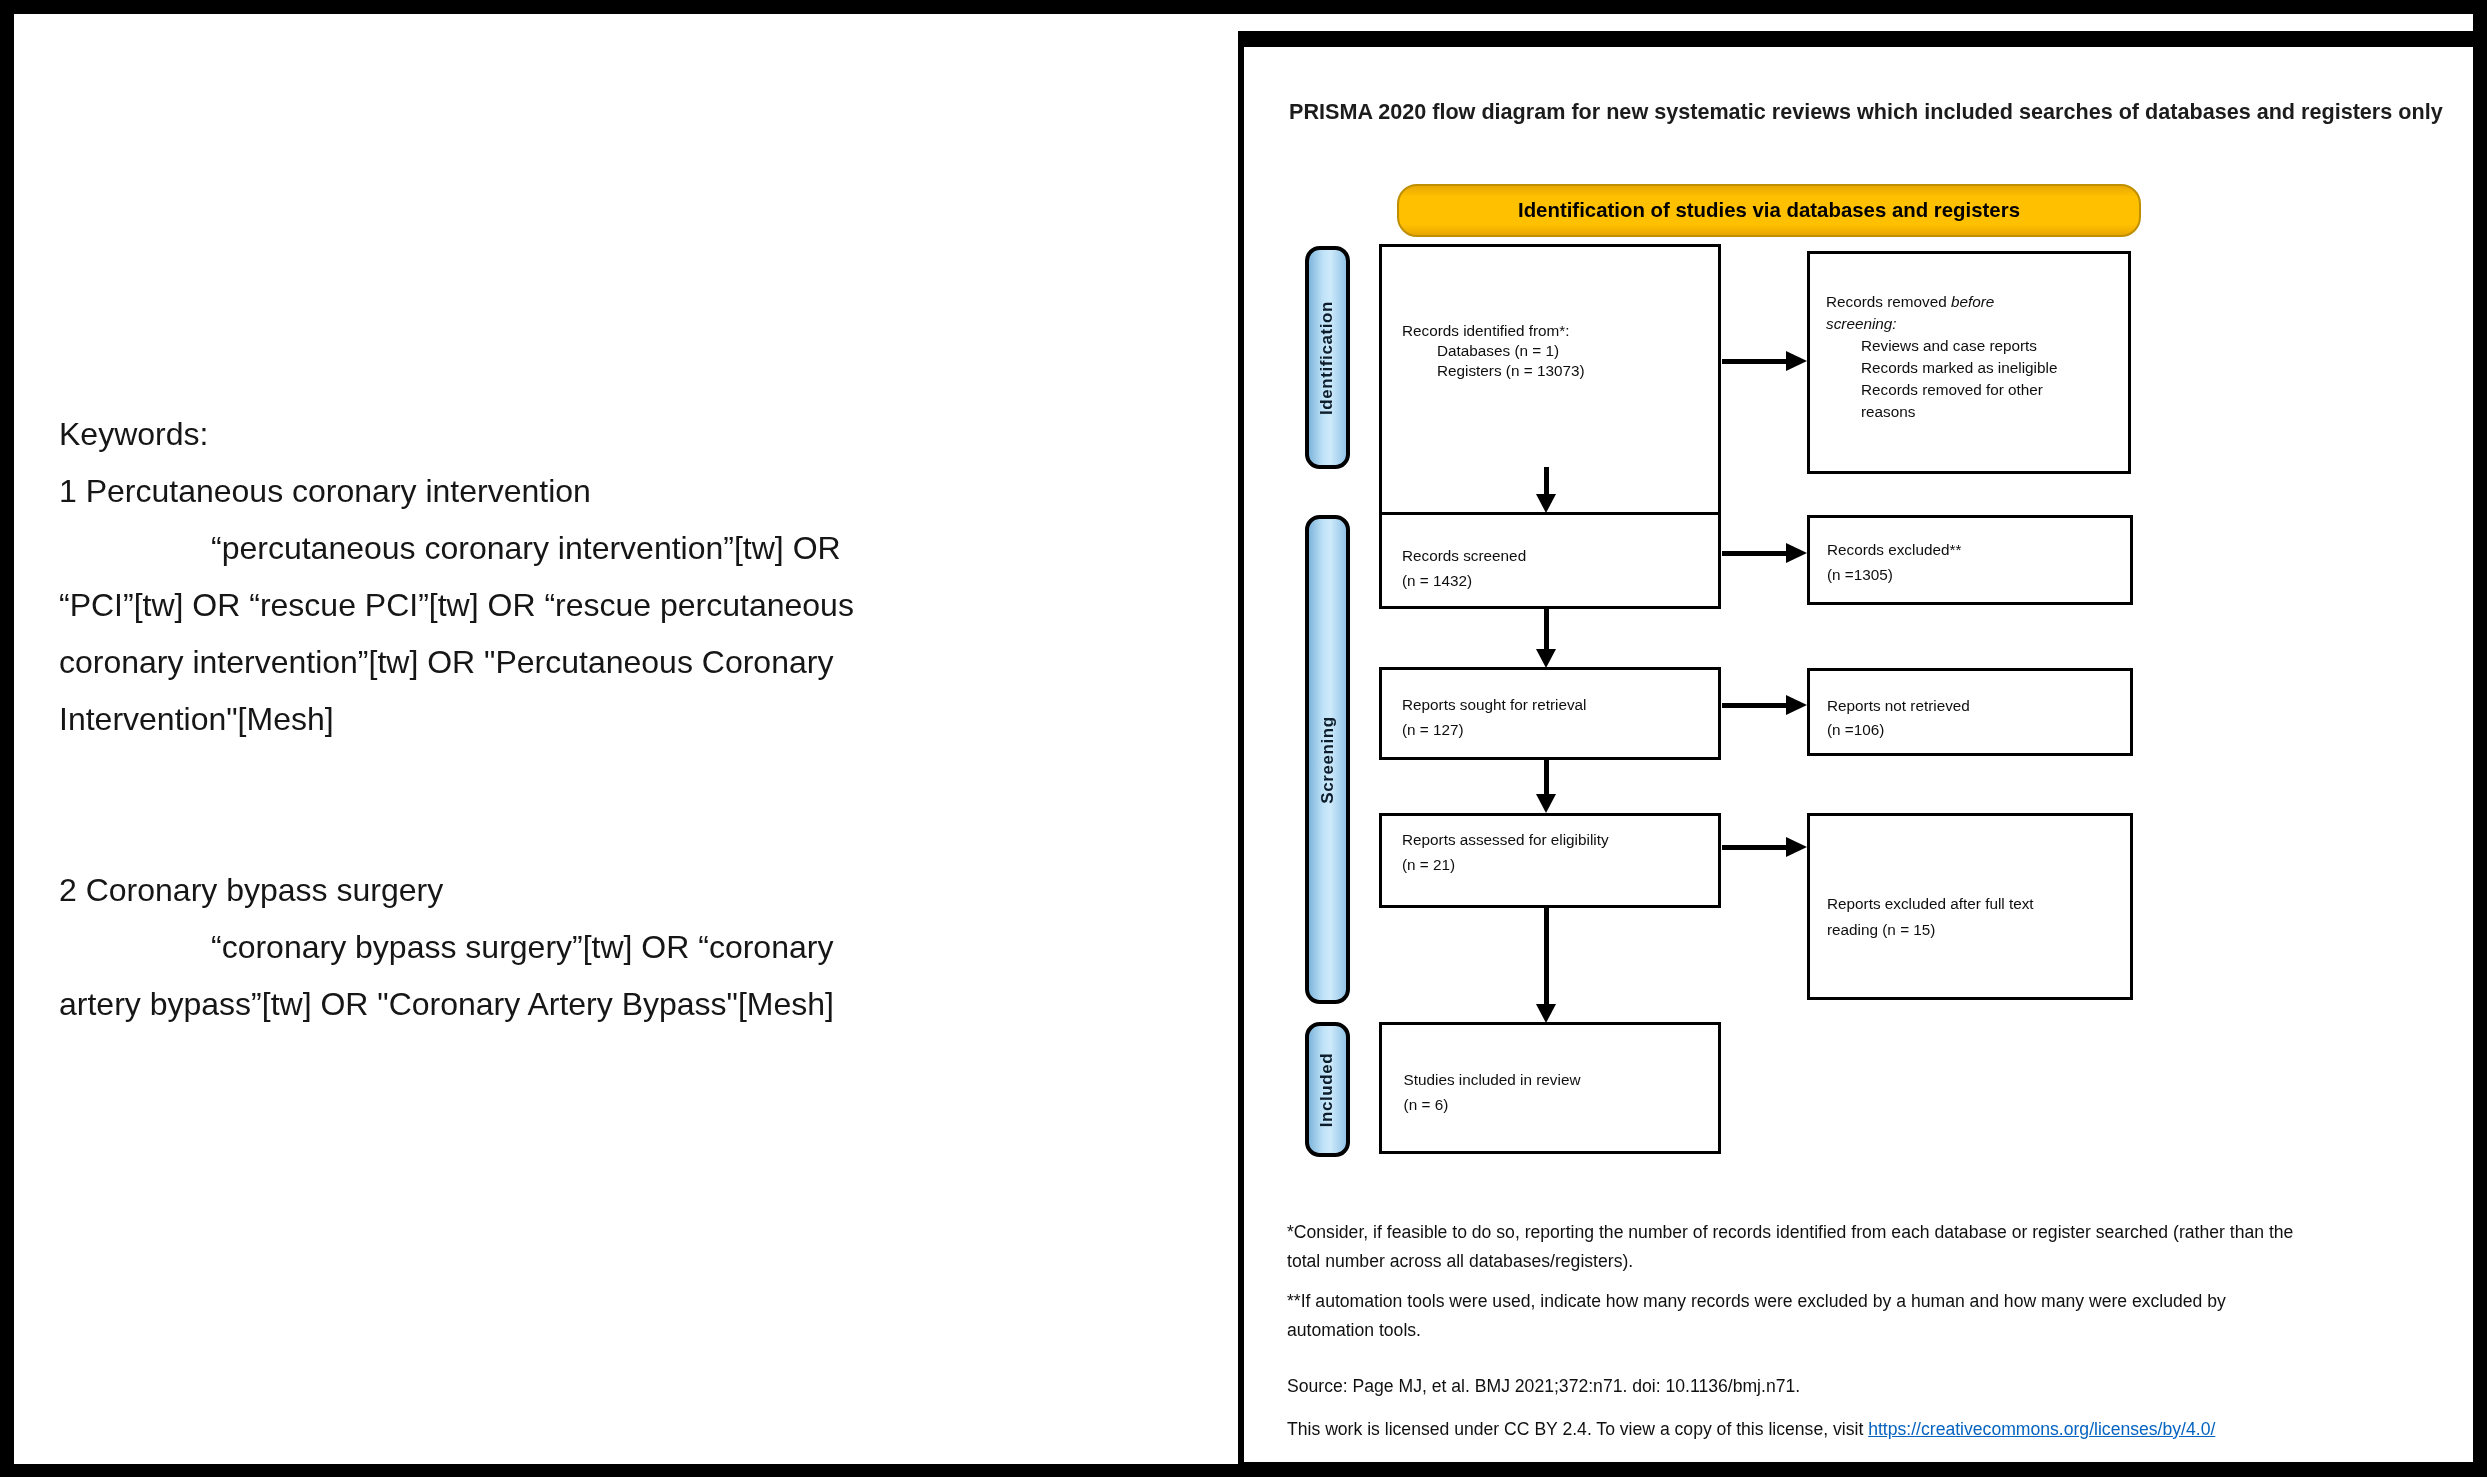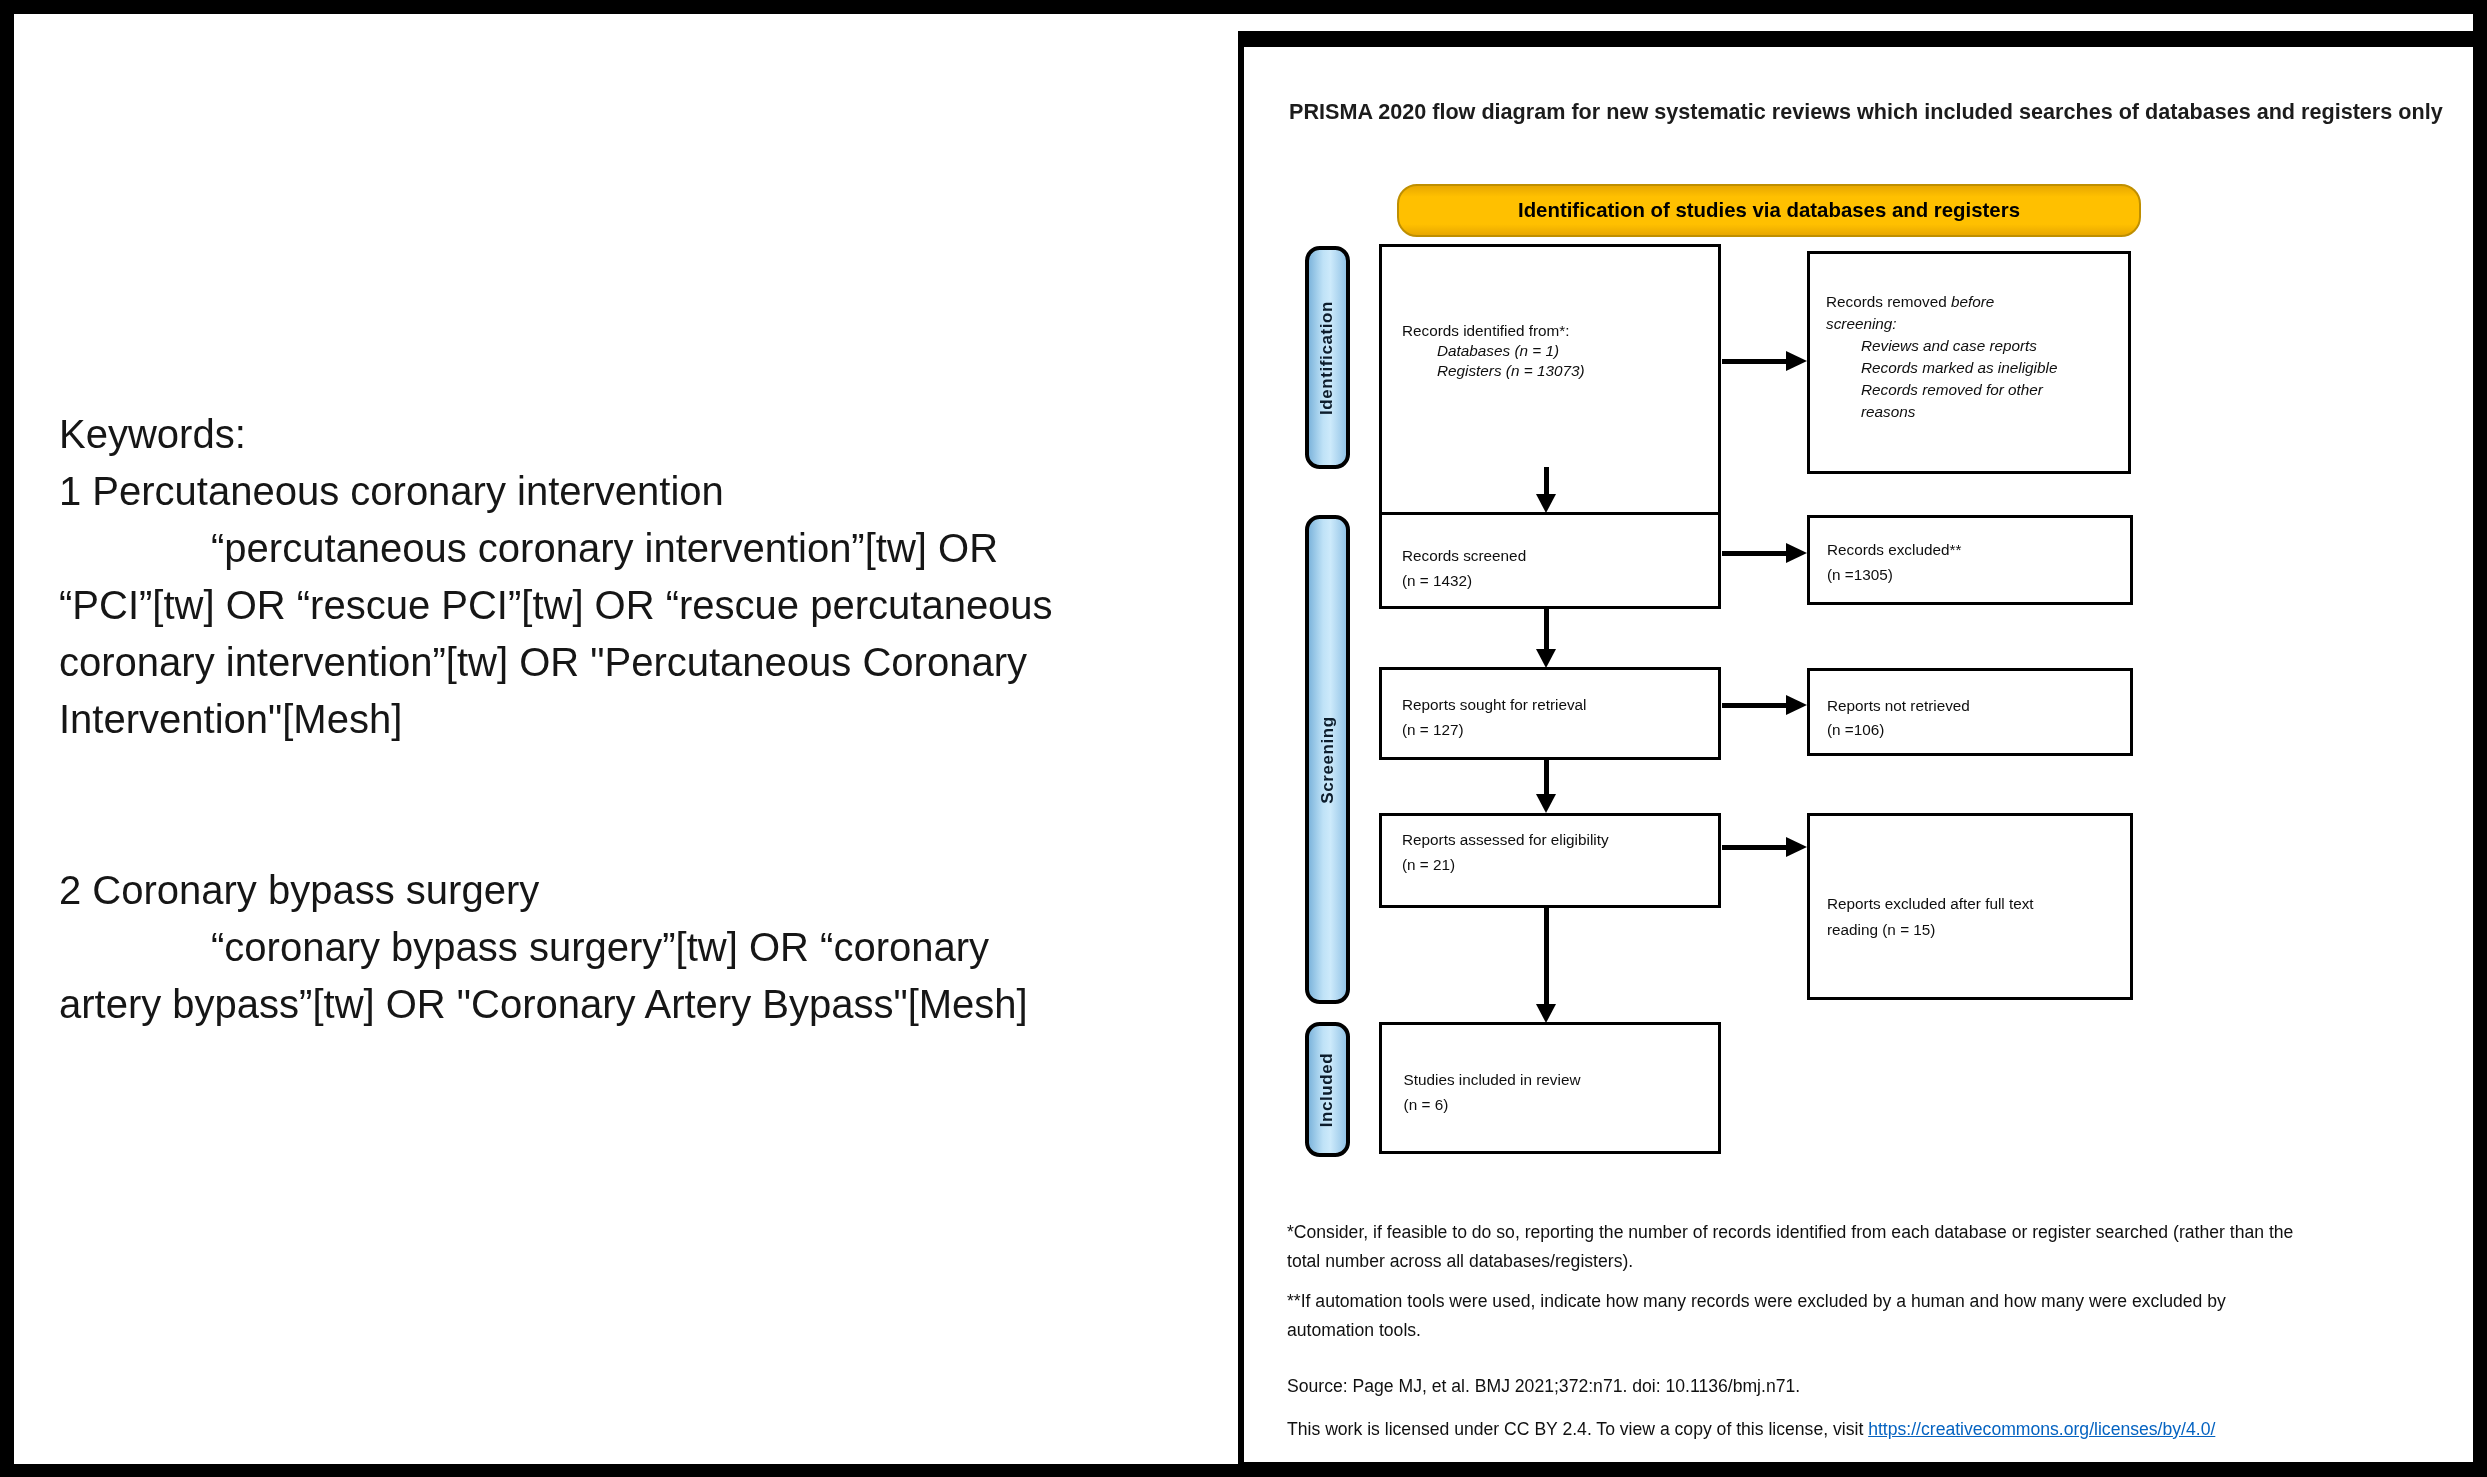--- a/index.html
+++ b/index.html
@@ -3,21 +3,21 @@
 <meta charset="utf-8">
 <style>
   html,body{margin:0;padding:0;background:#fff;}
   #canvas{
     position:relative;width:2487px;height:1478px;box-sizing:border-box;
     background:#ffffff;border:14px solid #000;overflow:hidden;
     font-family:"Liberation Sans", sans-serif;color:#111;
   }
   
   #keywords{position:absolute;left:45px;top:392px;width:1170px;
-    font-size:40px;line-height:57px;color:#161616;}
+    font-size:32px;line-height:57px;color:#161616;}
   .kw-line{white-space:nowrap;}
   .kw-indent{padding-left:152px;}
   .kw-gap{margin-top:114px;}
   
   #prisma-page{position:absolute;left:1224px;top:17px;width:1245px;height:1437px;
     box-sizing:border-box;background:#fff;border:6.8px solid #000;border-top-width:16px;}
   #figure-title{position:absolute;left:1275px;top:85px;width:1170px;
     font-size:21.6px;font-weight:600;white-space:nowrap;color:#1c1c1c;}
   #banner{position:absolute;left:1383px;top:170px;width:744px;height:53px;
     box-sizing:border-box;border:2.3px solid var(--banner-border,#BF8F00);border-radius:20px;
@@ -30,21 +30,21 @@
     background:linear-gradient(90deg,#7EB5DC 0%,#BFE2F7 38%,#CDEAFB 58%,#92C3E6 100%);
     display:flex;align-items:center;justify-content:center;}
   .stage-bar span{transform:rotate(-90deg);white-space:nowrap;
     font-size:17px;font-weight:bold;color:#0d1d2c;letter-spacing:0.6px;}
   #stage-identification{top:232px;height:223px;}
   #stage-screening{top:501px;height:489px;}
   #stage-included{top:1008px;height:135px;}
   
   .fbox{position:absolute;box-sizing:border-box;background:#fff;border:3.4px solid #000;
     font-size:15.3px;line-height:23px;color:#0e0e0e;}
-  .fbox .ind{padding-left:35px;font-style:italic;}
+  .fbox .ind{padding-left:35px;}
   .it{font-style:italic;}
   #box-identified{left:1365px;top:230px;width:342px;height:286px;padding:74px 5.7px 0 20px;line-height:20px;}
   #box-removed{left:1793px;top:237px;width:324px;height:223px;padding:37px 5.7px 0 16px;line-height:22px;}
   #box-screened{left:1365px;top:498px;width:342px;height:97px;padding:28px 5.7px 0 20px;line-height:25px;}
   #box-excluded{left:1793px;top:501px;width:326px;height:90px;padding:20.4px 5.7px 0 17px;line-height:24.4px;}
   #box-sought{left:1365px;top:653px;width:342px;height:93px;padding:21.6px 5.7px 0 20px;line-height:25px;}
   #box-notretrieved{left:1793px;top:654px;width:326px;height:88px;padding:23px 5.7px 0 17px;line-height:24.4px;}
   #box-assessed{left:1365px;top:799px;width:342px;height:95px;padding:11.4px 5.7px 0 20px;line-height:25px;}
   #box-fulltext{left:1793px;top:799px;width:326px;height:187px;padding:75px 5.7px 0 17px;line-height:25.6px;}
   #box-included{left:1365px;top:1008px;width:342px;height:132px;padding:42px 5.7px 0 21.6px;line-height:25px;}

